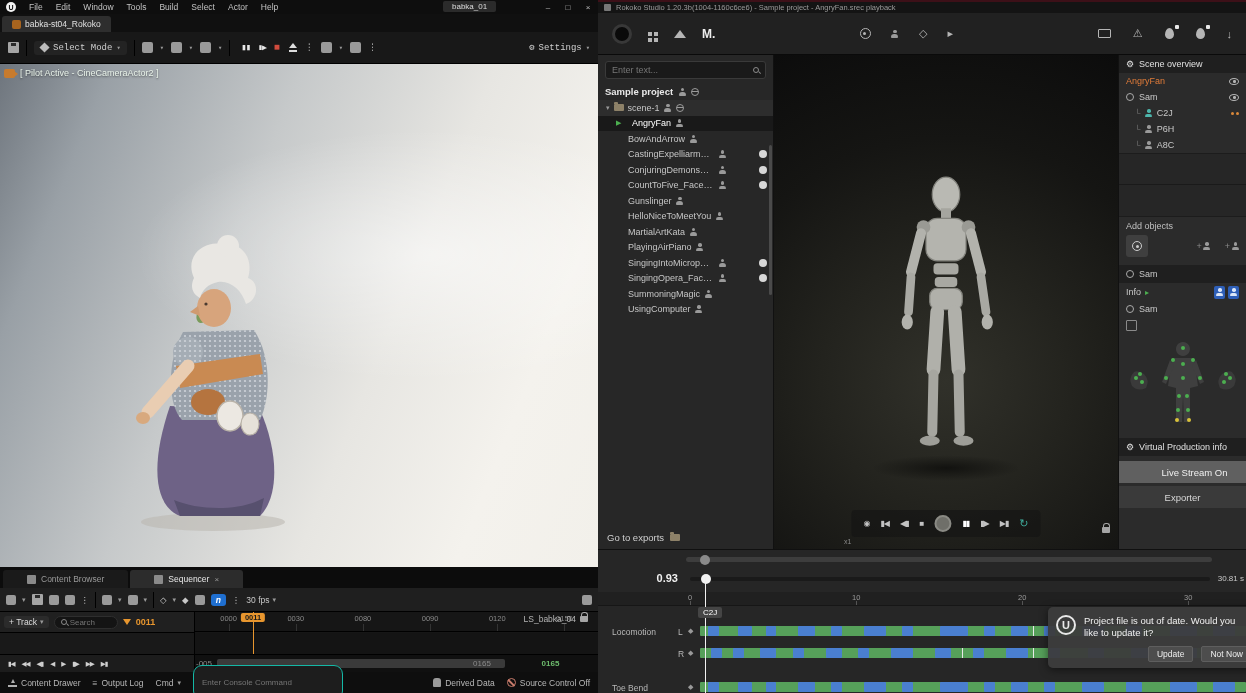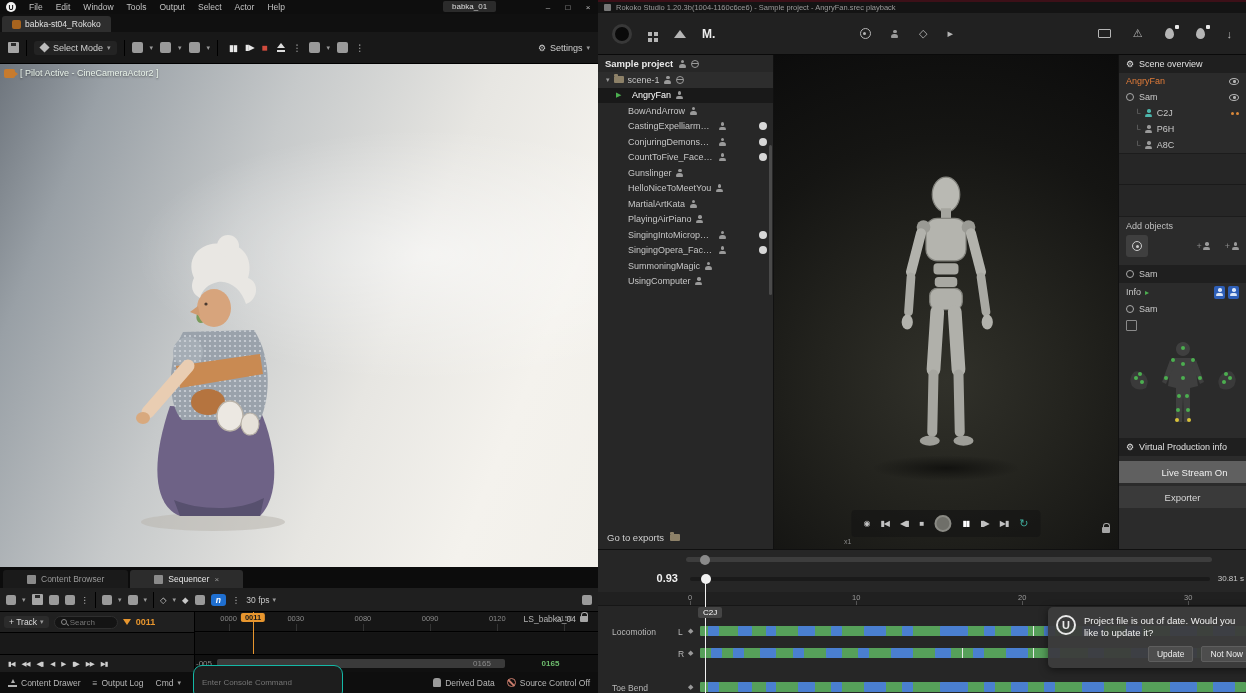--- a/index.html
+++ b/index.html
@@ -10,21 +10,21 @@
   
   .ue { position:absolute; left:0; top:0; width:598px; height:693px; background:#161616; overflow:hidden; }
   .ue-menubar { position:absolute; top:0; left:0; right:0; height:14px; background:#0e0e0e; display:flex; align-items:center; gap:13px; padding:0 6px; font-size:8.5px; color:#c2c2c2; }
   .uelogo { width:10px; height:10px; border-radius:50%; background:#f2f2f2; color:#0a0a0a; font-size:7px; font-weight:bold; display:flex; align-items:center; justify-content:center; flex:none; }
   .ue-wintab { position:absolute; left:443px; top:1px; background:#2b2b2b; border-radius:2px; padding:1px 9px; font-size:8px; color:#ddd; }
   .wincontrols { position:absolute; right:0; top:0; display:flex; }
   .wincontrols span { width:20px; height:14px; display:flex; align-items:center; justify-content:center; font-size:8px; color:#bbb; }
   .ue-leveltabs { position:absolute; top:14px; left:0; right:0; height:18px; background:#101010; display:flex; align-items:flex-end; padding-left:2px; }
   .ue-leveltab { background:#2e2e2e; border-radius:3px 3px 0 0; height:16px; display:flex; align-items:center; gap:4px; padding:0 10px; font-size:8.5px; color:#e0e0e0; }
   .utabicon { width:9px; height:9px; background:#a8641e; border-radius:2px; flex:none; }
-  .ue-toolbar { position:absolute; top:32px; left:0; right:0; height:32px; background:#181818; border-bottom:1px solid #000; display:flex; align-items:center; gap:7px; padding:0 8px; font-size:9px; color:#cfcfcf; }
+  .ue-toolbar { position:absolute; top:32px; left:0; right:0; height:32px; background:#181818; border-bottom:1px solid #000; display:flex; align-items:center; gap:7px; padding:0 8px; font-size:9px; color:#cfcfcf;font-family:Liberation Mono, monospace; }
   .gico { width:11px; height:11px; background:#9a9a9a; border-radius:2px; flex:none; }
   .disk { width:11px; height:11px; background:#a5a5a5; border-radius:1px; position:relative; flex:none; }
   .disk::before { content:""; position:absolute; top:1px; left:3px; width:5px; height:3px; background:#2a2a2a; }
   .mode-btn { display:flex; align-items:center; gap:4px; background:#232323; border-radius:3px; padding:2px 6px; }
   .cube { width:9px; height:9px; background:#bbb; transform:rotate(45deg) scale(.8); flex:none; }
   .caret { font-size:7px; color:#999; }
   .playgrp { display:flex; align-items:center; gap:8px; margin-left:4px; }
   .ico-pause { letter-spacing:-1px; color:#e8e8e8; font-size:9px; }
   .ico-skip { color:#e8e8e8; font-size:8px; letter-spacing:-1px; }
   .ico-stop { color:#d14b3d; font-size:10px; }
@@ -210,21 +210,21 @@
 <div class="screen">
 
   <div class="ue">
 
     <div class="ue-menubar">
       <span class="uelogo">U</span>
       <span>File</span>
       <span>Edit</span>
       <span>Window</span>
       <span>Tools</span>
-      <span>Output</span>
+      <span>Build</span>
       <span>Select</span>
       <span>Actor</span>
       <span>Help</span>
       <span class="ue-wintab">babka_01</span>
       <span class="wincontrols">
         <span>–</span>
         <span>□</span>
         <span>×</span>
       </span>
     </div>
@@ -452,20 +452,26 @@
         <span class="droplet">
             <span class="badge"></span>
           </span>
         <span class="ticon">↓</span>
       </span>
     </div>
 
     <div class="rk-main">
 
       <div class="rk-left">
+        <div class="search-row">
+          <span class="rk-search">
+            <input placeholder="Enter text..." style="">
+            <span class="mag"></span>
+          </span>
+        </div>
         <div class="proj-row">
           <span>Sample project</span>
           <span class="bust"></span>
           <span class="globe"></span>
         </div>
         <div class="tree-row scene">
           <span class="caret">▾</span>
           <span class="folder"></span>
           <span class="lbl">scene-1</span>
           <span class="bust"></span>

